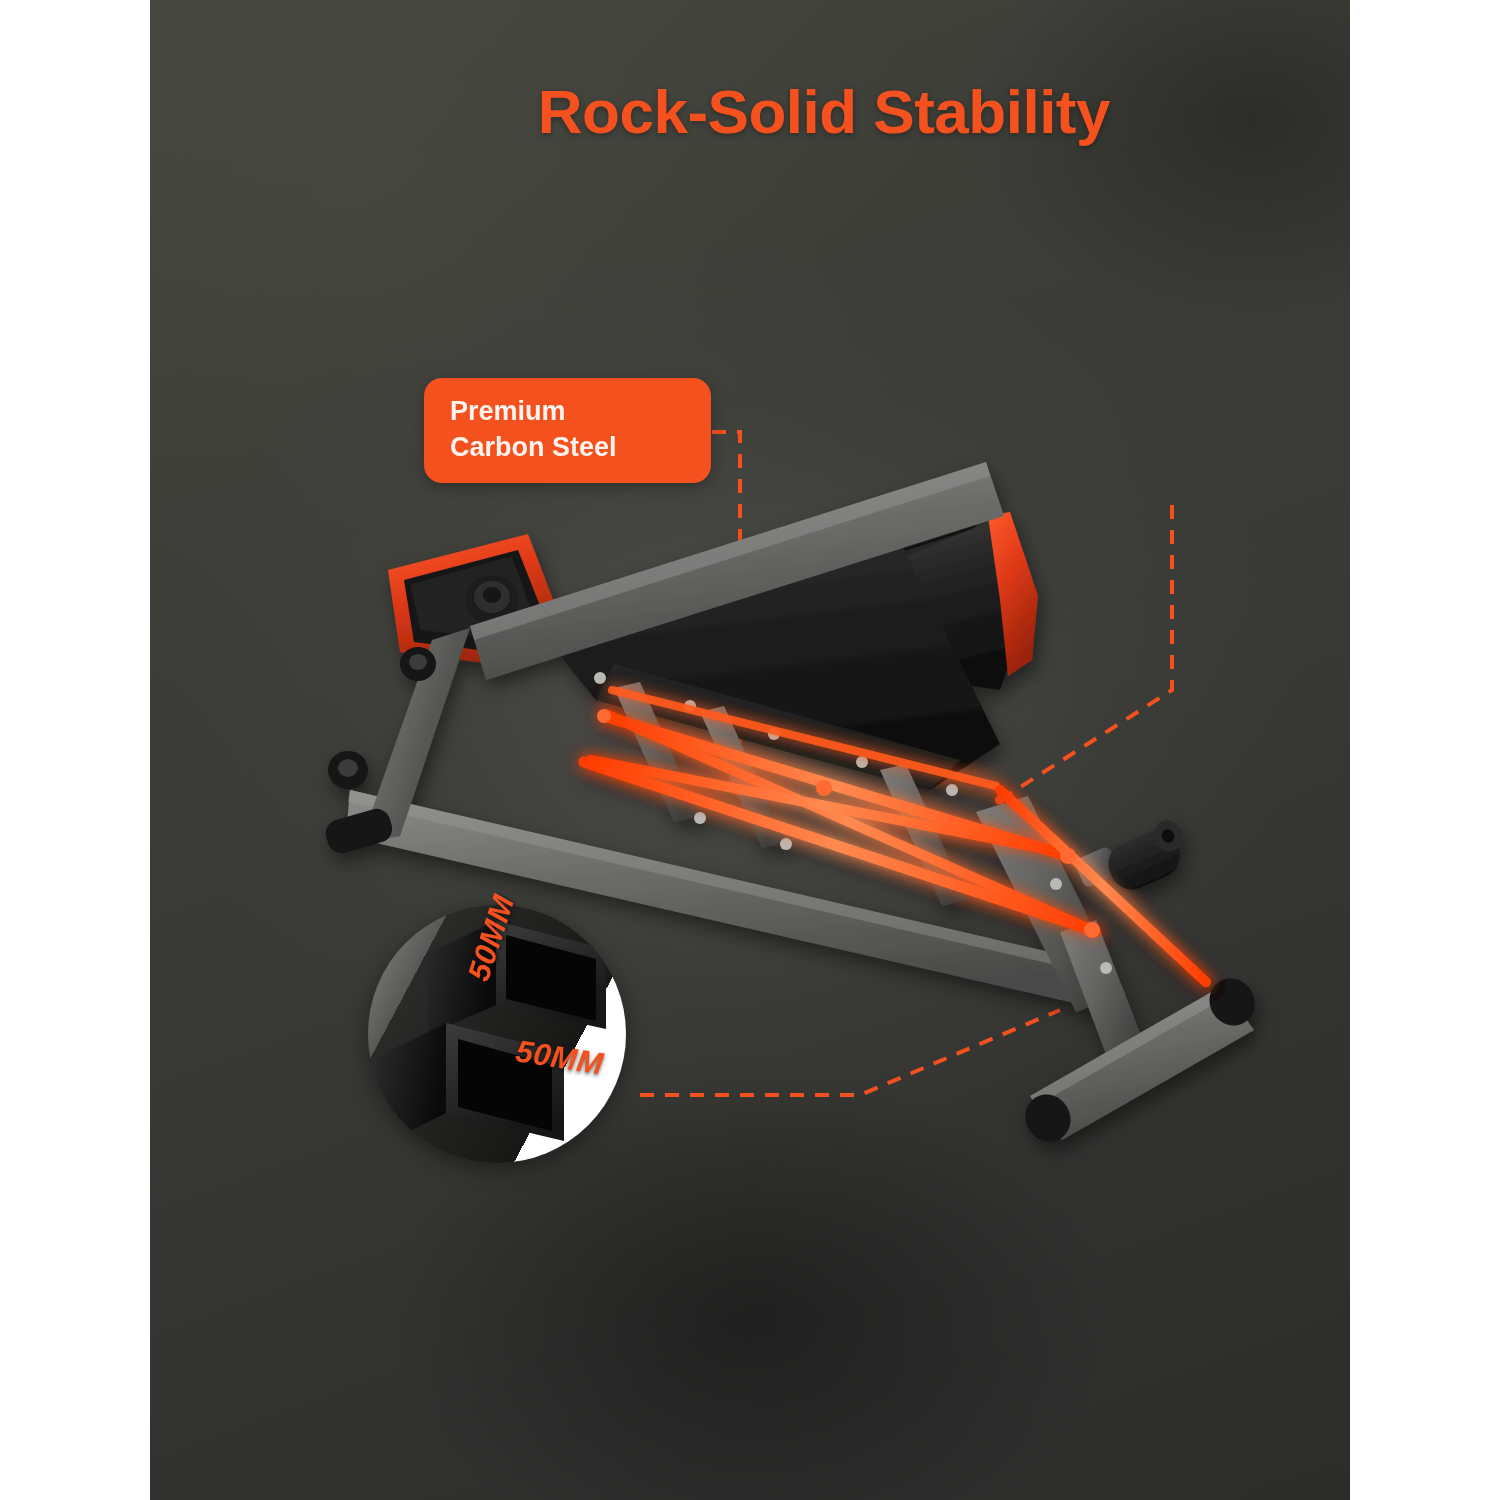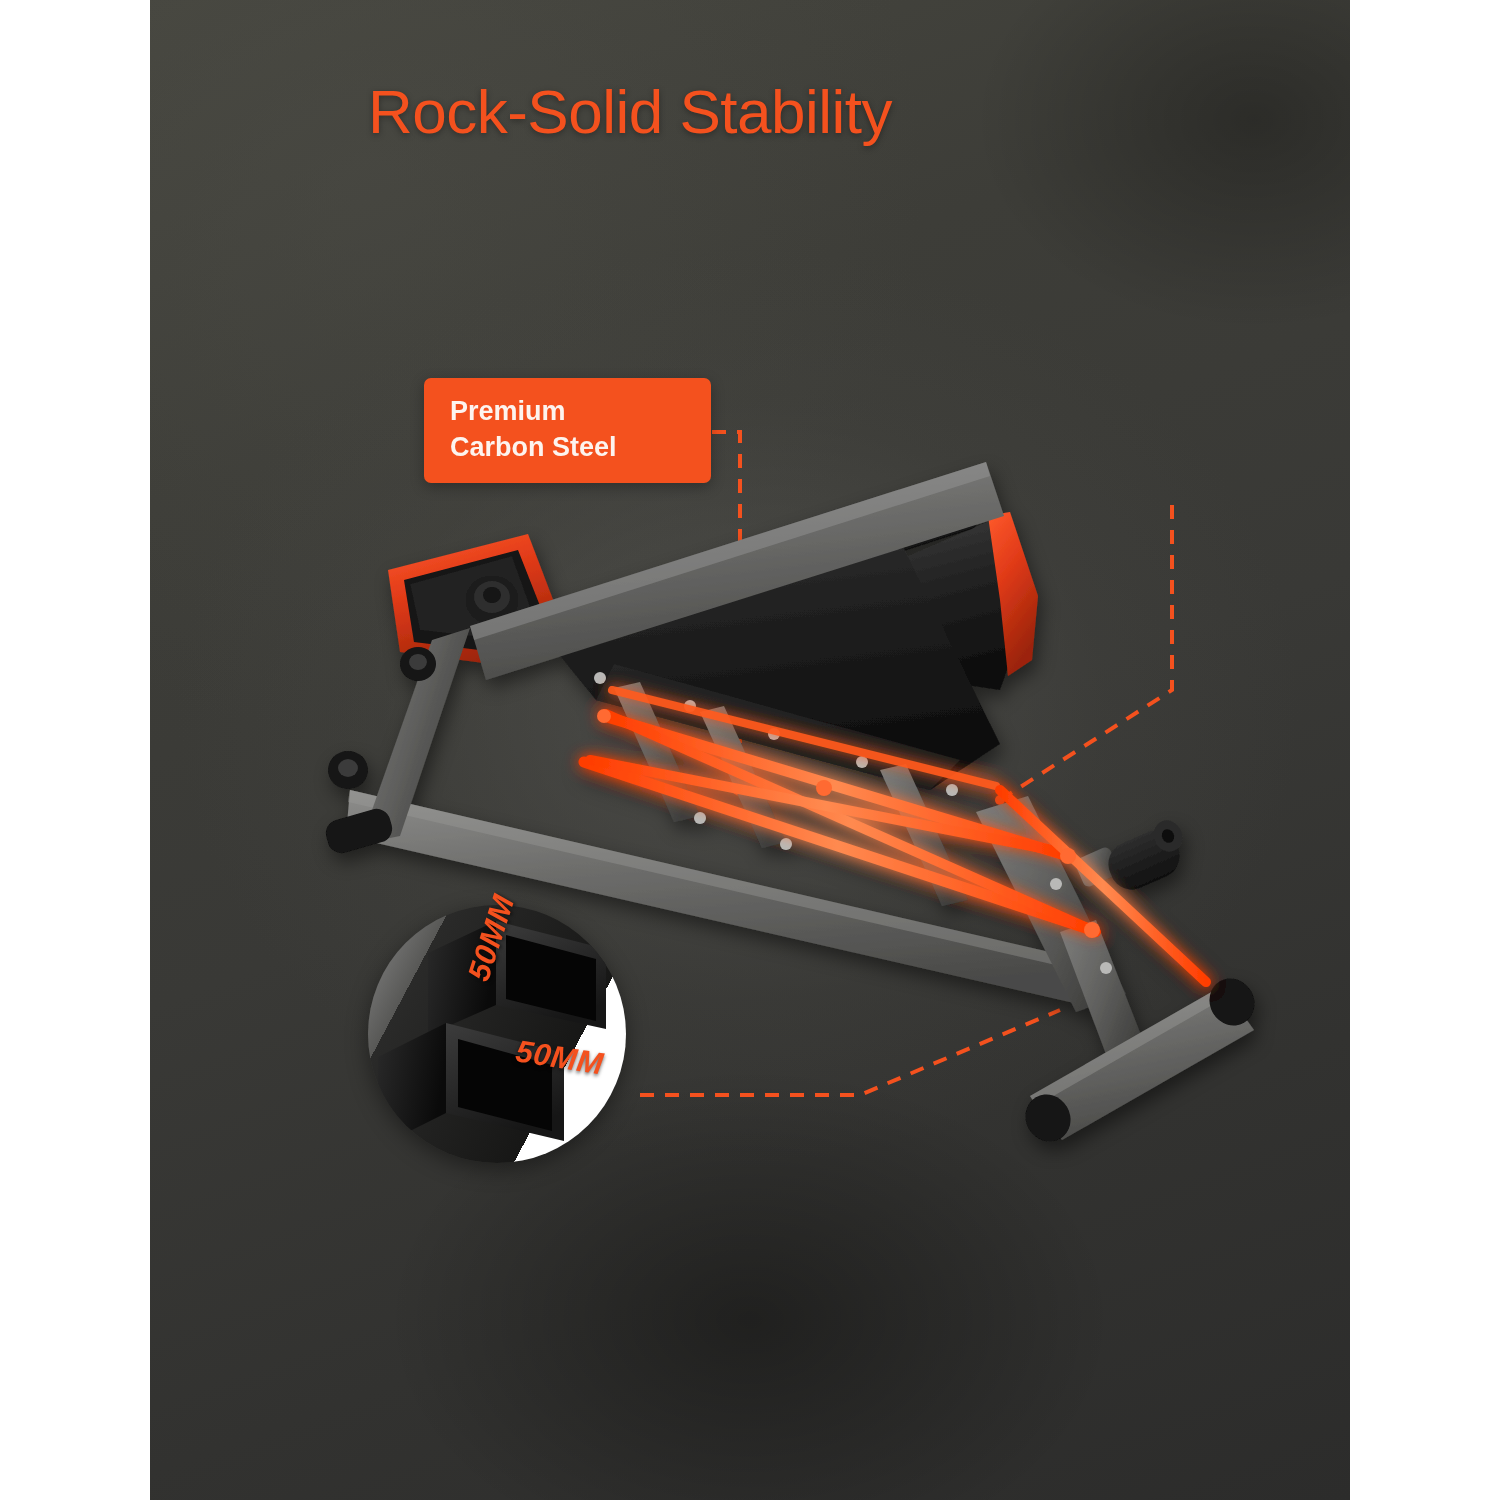--- a/index.html
+++ b/index.html
@@ -36,35 +36,35 @@
       radial-gradient(ellipse 400px 300px at 92% 8%, rgba(0,0,0,0.28) 0%, rgba(0,0,0,0) 70%);
     pointer-events: none;
   }
 
   
   #headline {
     position: absolute;
     left: 150px;
     top: 76px;
     width: 960px;
-    text-align: center;
+    text-align: right;
     font-size: 62px;
-    font-weight: normal;
+    font-weight: bold;
     letter-spacing: -0.5px;
     color: #f4511e;
     text-shadow: 0 2px 6px rgba(0,0,0,0.35);
     white-space: nowrap;
   }
 
   
   .badge {
     position: absolute;
     background: #f4511e;
     color: #fdf4ef;
-    border-radius: 7px;
+    border-radius: 18px;
     font-size: 27px;
     font-weight: bold;
     line-height: 1.32;
     padding: 16px 26px 18px 26px;
     box-shadow: 0 4px 14px rgba(0,0,0,0.30);
     white-space: pre-line;
   }
   #badge-carbon { left: 424px; top: 378px; width: 235px; }
   #badge-frame  { left: 1069px; top: 408px; width: 178px; }
 

